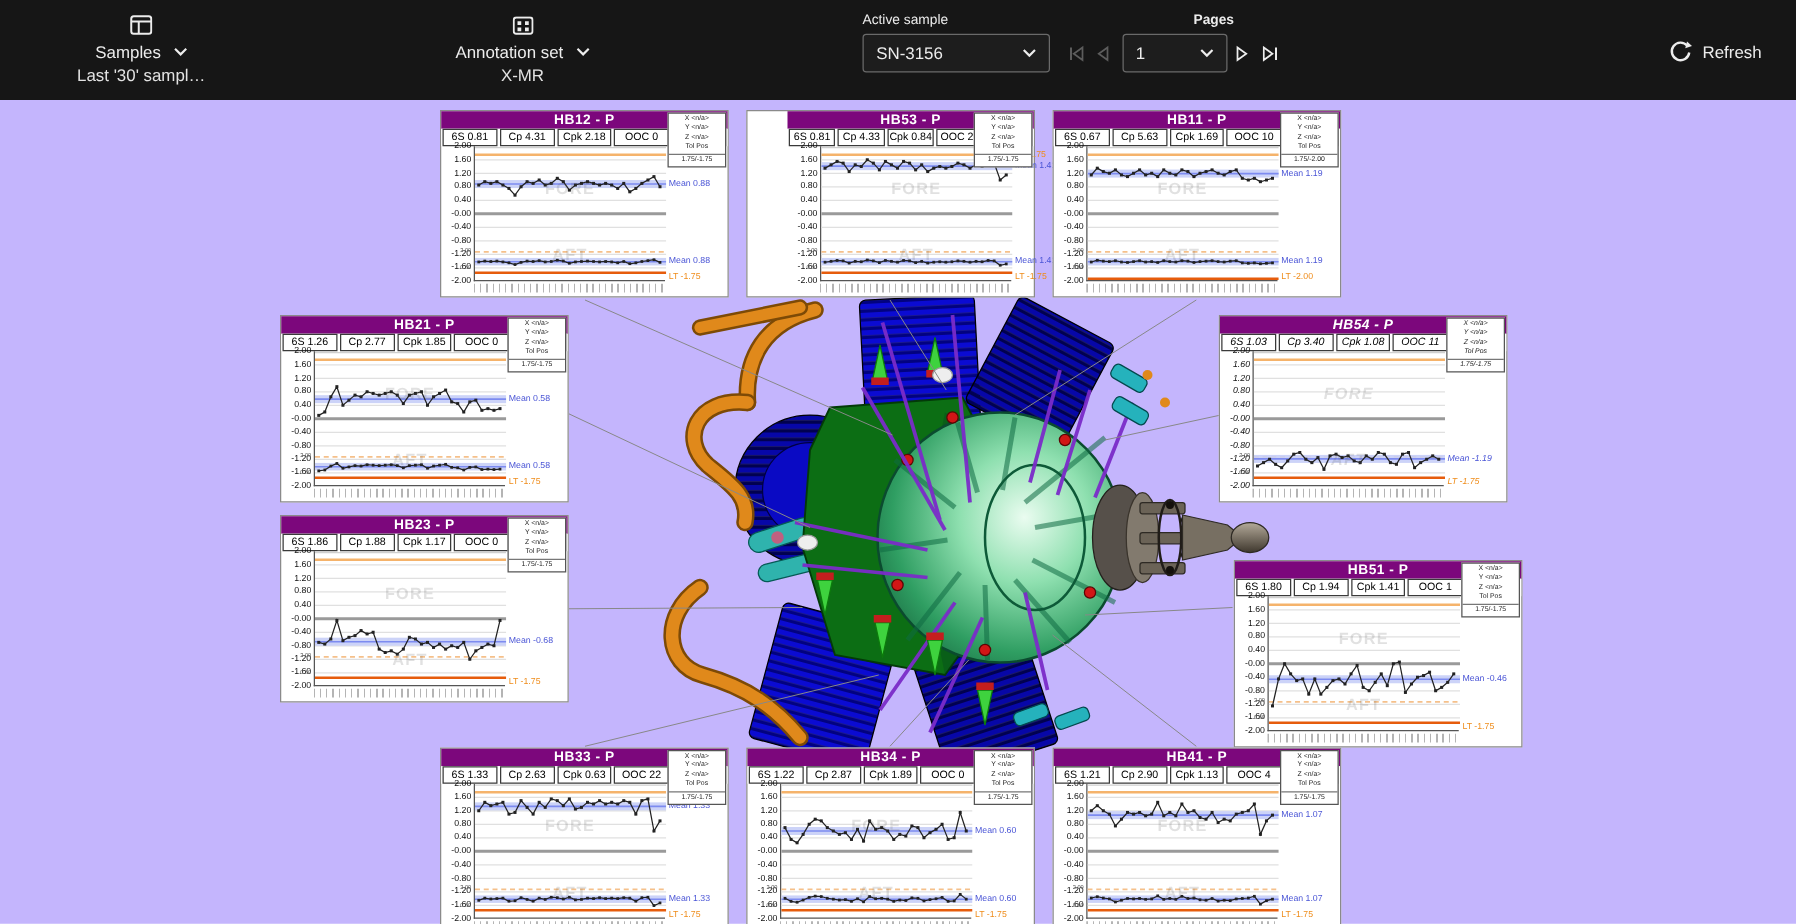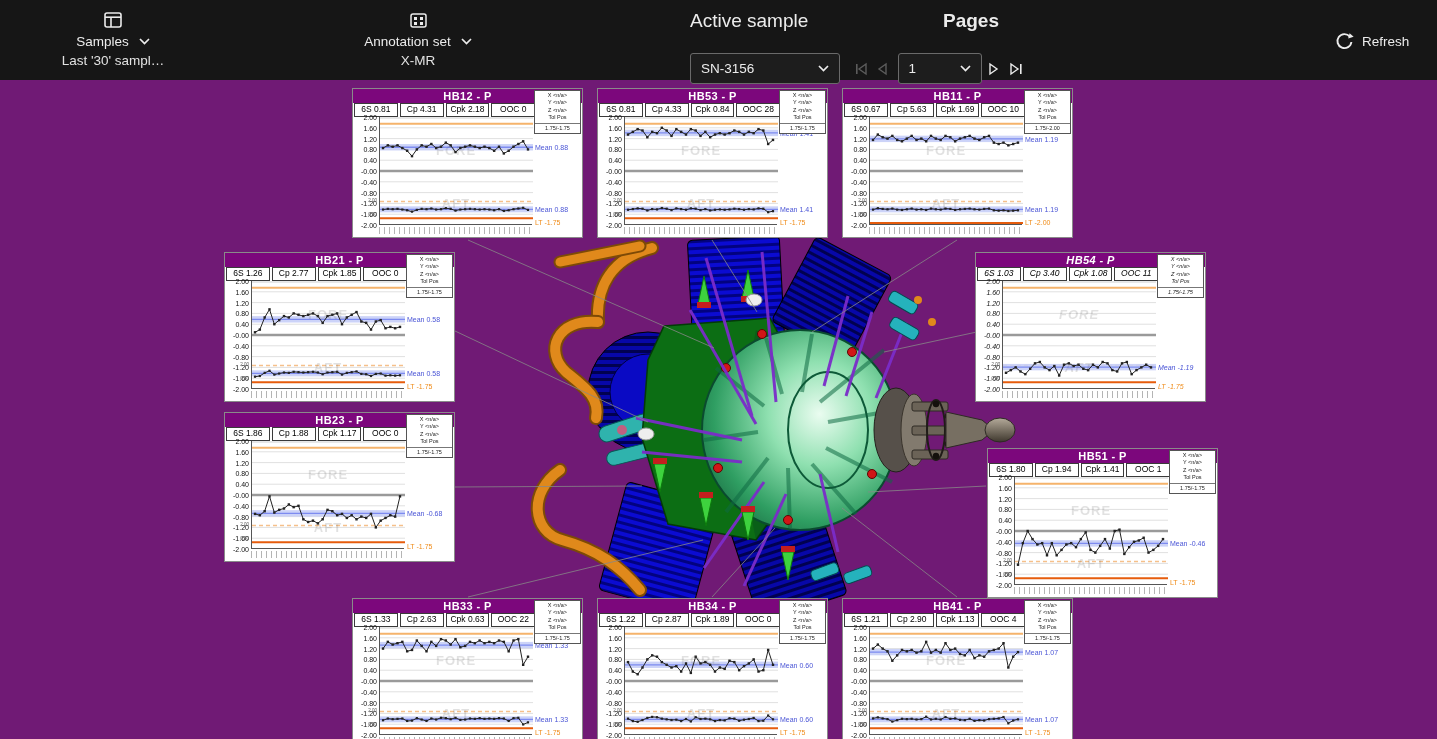--- a/index.html
+++ b/index.html
@@ -6,31 +6,31 @@
   html,body { width:1437px; height:739px; overflow:hidden; background:#fff;
     font-family:"Liberation Sans", sans-serif; }
   
   #toolbar { position:absolute; left:0; top:0; width:1437px; height:80px;
     background:#161616; color:#ececec; z-index:5; }
   .tb-group { position:absolute; top:10px; text-align:center; cursor:pointer; }
   .tb-ico { height:20px; display:flex; justify-content:center; align-items:center; }
   .tb-label { font-size:13.5px; margin-top:4px; white-space:nowrap; display:flex;
     align-items:center; justify-content:center; gap:10px; }
   .tb-sub { font-size:13.5px; margin-top:4px; color:#e2e2e2; white-space:nowrap; }
-  .tb-field-label { font-size:19px; margin-bottom:21px; text-align:left; }
+  .tb-field-label { font-size:11px; margin-bottom:5px; text-align:left; }
   .tb-select { background:#1d1d1d; border:1px solid #6a6a6a; border-radius:3px;
     color:#ececec; font-size:13.5px; height:31px; display:flex; align-items:center;
     justify-content:space-between; padding:0 10px; cursor:pointer; }
   #pager-group .tb-field-label { text-align:center; font-weight:bold; }
   .pager-row { display:flex; align-items:center; gap:6px; }
   .pg-btn { width:16px; height:16px; display:flex; align-items:center; cursor:pointer; }
   #refresh-group { display:flex; align-items:center; gap:8px; font-size:13.5px;
     top:32px; cursor:pointer; }
   
-  #canvas { position:absolute; left:0; top:80px; width:1437px; height:659px; background:#701a75; }
+  #canvas { position:absolute; left:0; top:80px; width:1437px; height:659px; background:#c4b5fd; }
   #bg-svg { position:absolute; left:0; top:0; z-index:1; }
   
   .tile { position:absolute; width:231px; height:150px; background:#fff;
     border:1px solid #8a8a8a; z-index:3; }
   .tile-header { height:14px; background:#7c077c; color:#fff; font-size:11px;
     font-weight:bold; text-align:center; line-height:14px; letter-spacing:.4px; }
   .tile-stats { height:14px; display:flex; gap:2px; padding:0 1px; background:#fff; }
   .stat-cell { flex:1; border:1px solid #3a3a3a; font-size:8.5px; line-height:11px;
     text-align:center; color:#000; white-space:nowrap; overflow:hidden; }
   .tile-plot { position:relative; height:120px; }
@@ -429,21 +429,21 @@
           </div>
         </div>
         <div class="infobox">
           <div>X &lt;n/a&gt;</div>
           <div>Y &lt;n/a&gt;</div>
           <div>Z &lt;n/a&gt;</div>
           <div>Tol Pos</div>
           <div class="tol">1.75/-1.75</div>
         </div>
       </div>
-      <div class="tile" style="left: 597px; top: 8px;">
+      <div class="tile" style="left: 597px; top: 8px; padding-left: 32px;">
         <div class="tile-header">HB53 - P</div>
         <div class="tile-stats">
           <div class="stat-cell">6S 0.81</div>
           <div class="stat-cell">Cp 4.33</div>
           <div class="stat-cell">Cpk 0.84</div>
           <div class="stat-cell">OOC 28</div>
           <div class="stat-cell">OOT 28</div>
         </div>
         <div class="tile-plot">
           <div class="yaxis">

